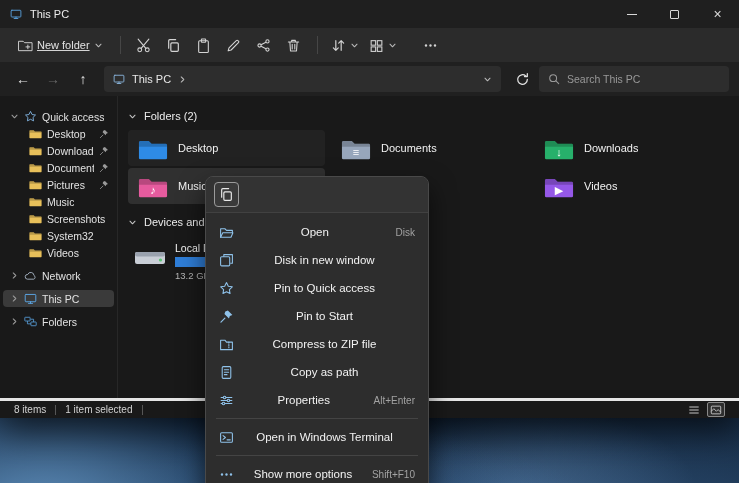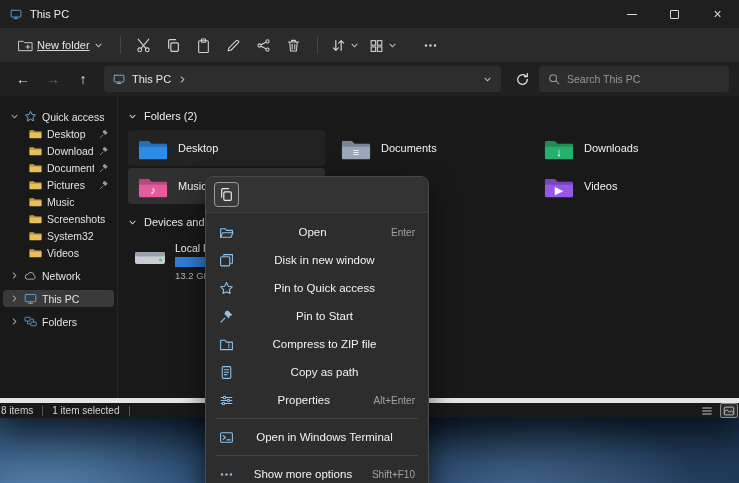--- a/index.html
+++ b/index.html
@@ -85,21 +85,21 @@
   .dtile { margin-top:8px; width:190px; display:flex; gap:9px; padding:4px 6px; border-radius:4px; }
   .dicon { width:32px; height:30px; flex:0 0 auto; }
   .dicon svg { width:32px; height:30px; display:block; }
   .dinfo { flex:1; min-width:0; }
   .dname { font-size:10.5px; color:#f2f2f2; white-space:nowrap; }
   .dbar { margin-top:3px; width:118px; height:10px; background:#4c4c4c; }
   .dfill { height:100%; background:#2f7ed8; }
   .dfree { margin-top:3px; font-size:9.5px; color:#b6b6b6; white-space:nowrap; }
 
   
-  .statusbar { height:20px; background:#191919; border-top:5px solid #e5e5e5; display:flex; align-items:center; gap:9px; padding:0 1px; font-size:10px; color:#d2d2d2; flex:0 0 auto; }
+  .statusbar { height:20px; background:#191919; border-top:3px solid #e5e5e5; display:flex; align-items:center; gap:9px; padding:0 14px; font-size:10px; color:#d2d2d2; flex:0 0 auto; }
   .sb-div { width:1px; height:10px; background:#565656; }
   .sb-views { margin-left:auto; display:flex; gap:4px; }
   .sb-vbtn { width:18px; height:15px; display:flex; align-items:center; justify-content:center; color:#cfcfcf; }
   .sb-vbtn.active { border:1px solid #8a8a8a; border-radius:2px; background:#2e2e2e; }
 
   
   .cmenu { position:absolute; left:205px; top:176px; width:224px; z-index:50;
     background:#2d2d2d; border:1px solid #494949; border-radius:8px;
     box-shadow:0 12px 26px rgba(0,0,0,.6); overflow:hidden; }
   .cm-quick { height:36px; background:#333333; border-bottom:1px solid #414141; display:flex; align-items:center; padding:0 8px; }
@@ -611,21 +611,21 @@
             <use href="#sym-copy"></use>
           </svg>
       </div>
     </div>
     <div class="cm-items">
       <div class="cm-item">
         <svg class="mi">
             <use href="#sym-open"></use>
           </svg>
         <span class="mlbl">Open</span>
-        <span class="msc">Enter</span>
+        <span class="msc">Disk</span>
       </div>
       <div class="cm-item">
         <svg class="mi">
             <use href="#sym-window"></use>
           </svg>
         <span class="mlbl">Disk in new window</span>
         <span class="msc"></span>
       </div>
       <div class="cm-item">
         <svg class="mi">

